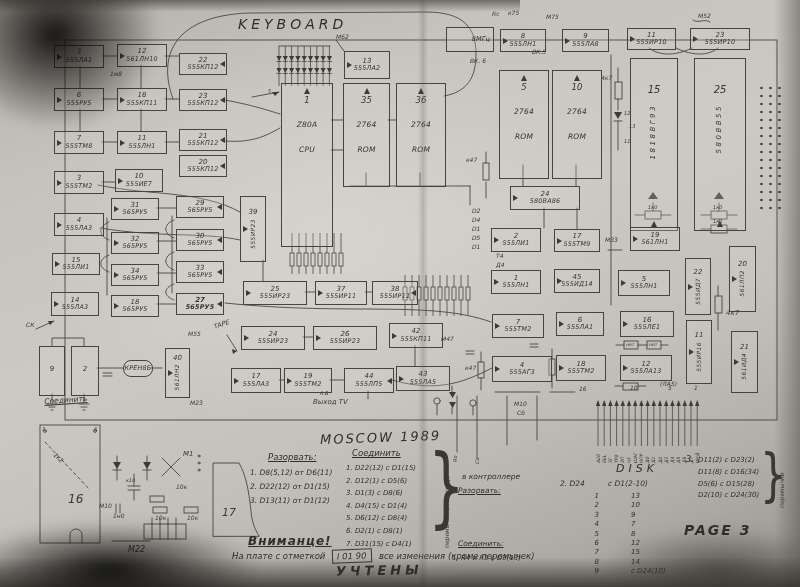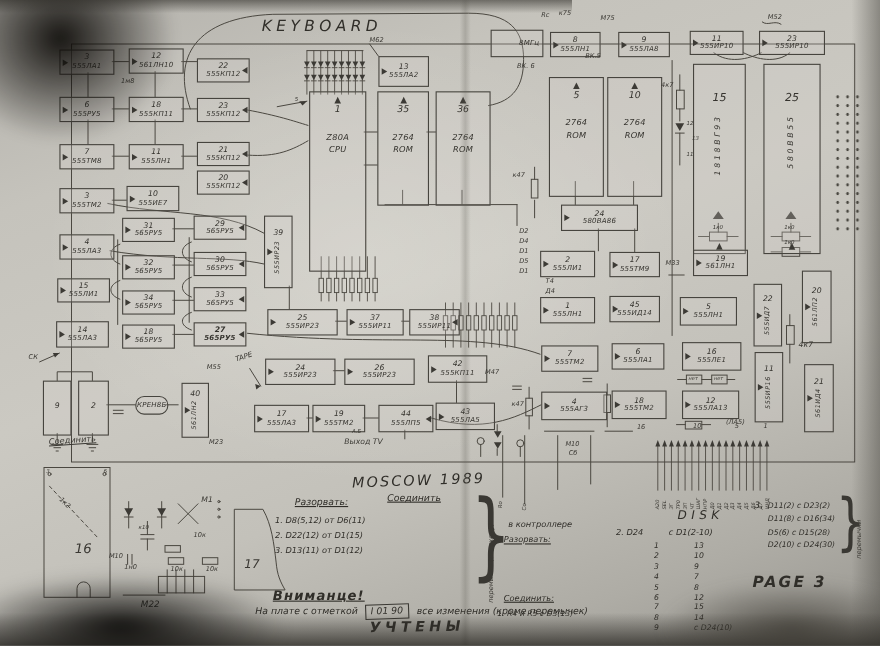--- a/index.html
+++ b/index.html
@@ -23,21 +23,21 @@
     border-left:5px solid #3c3a35;border-top:3px solid transparent;border-bottom:3px solid transparent;}
   .chip.mr::before{left:auto;right:1.5px;border-left:none;border-right:5px solid #3c3a35;}
   .chip.mn::before{display:none;}
   .chip.big::before,.chip.bigv::before{left:50%;top:auto;bottom:3px;margin:0 0 0 -3px;
     border-left:3.5px solid transparent;border-right:3.5px solid transparent;border-bottom:6px solid #3c3a35;border-top:none;}
   .chip.big::before{bottom:auto;top:4px;}
   .cnum{font-size:7px;font-style:italic;}
   .clbl{font-size:6.4px;font-style:italic;letter-spacing:.2px;white-space:nowrap;}
   .chip.big{justify-content:flex-start;padding-top:12px;}
   .chip.big .cnum{font-size:8.5px;}
-  .chip.big .clbl{display:flex;flex-direction:column;gap:3px;margin-top:16px;}
+  .chip.big .clbl{display:flex;flex-direction:column;gap:17px;margin-top:16px;}
   .chip.big .clbl i{display:block;font-style:italic;font-size:7.5px;text-align:center;}
   .chip.bigv{justify-content:flex-start;padding-top:26px;}
   .chip.bigv .cnum{font-size:10px;}
   .chip.bigv .clbl{writing-mode:vertical-rl;transform:rotate(180deg);font-size:7px;letter-spacing:2.5px;margin:8px auto 0;}
   .chip.vert .clbl{writing-mode:vertical-rl;transform:rotate(180deg);font-size:5.8px;letter-spacing:.5px;margin-top:2px;}
   .chip.rd{border-radius:8px;}
   .lbl{position:absolute;font-size:6px;font-style:italic;color:#3a3833;white-space:nowrap;transform-origin:left top;}
   .note{position:absolute;font-style:italic;color:#302e29;white-space:nowrap;}
   .u{text-decoration:underline;}
   .li{white-space:nowrap;}
@@ -653,20 +653,29 @@
   <div class="note" style="left:320px;top:430px;font-size:13px;letter-spacing:2px;transform:rotate(-2deg);">MOSCOW 1989</div>
 
   <div class="note u" style="left:268px;top:452px;font-size:8.5px;">Разорвать:</div>
   <div class="note" style="left:250px;top:466px;font-size:7.5px;line-height:14px;">
       <div class="li">1. D8(5,12) от D6(11)</div>
       <div class="li">2. D22(12) от D1(15)</div>
       <div class="li">3. D13(11) от D1(12)</div>
     </div>
 
   <div class="note u" style="left:352px;top:448px;font-size:8.5px;">Соединить</div>
+  <div class="note" style="left:346px;top:462px;font-size:7px;line-height:12.6px;">
+      <div class="li">1. D22(12) с D1(15)</div>
+      <div class="li">2. D12(1) с D5(6)</div>
+      <div class="li">3. D1(3) с D8(6)</div>
+      <div class="li">4. D4(15) с D1(4)</div>
+      <div class="li">5. D6(12) с D8(4)</div>
+      <div class="li">6. D2(1) с D8(1)</div>
+      <div class="li">7. D31(15) с D4(1)</div>
+    </div>
   <div class="brace" style="left:428px;top:452px;font-size:58px;transform:scaleY(1.5);">}</div>
   <div class="vtext" style="left:443px;top:462px;height:86px;">перемычки (см. схему)</div>
 
   <div class="note" style="left:462px;top:472px;font-size:7.5px;">в контроллере</div>
   <div class="note u" style="left:458px;top:486px;font-size:7.5px;">Разорвать:</div>
   <div class="note u" style="left:458px;top:539px;font-size:7.5px;">Соединить:</div>
   <div class="note" style="left:452px;top:552px;font-size:7px;line-height:12.6px;">
       <div class="li">1. R4 и R5 с D3(13)</div>
     </div>
 

